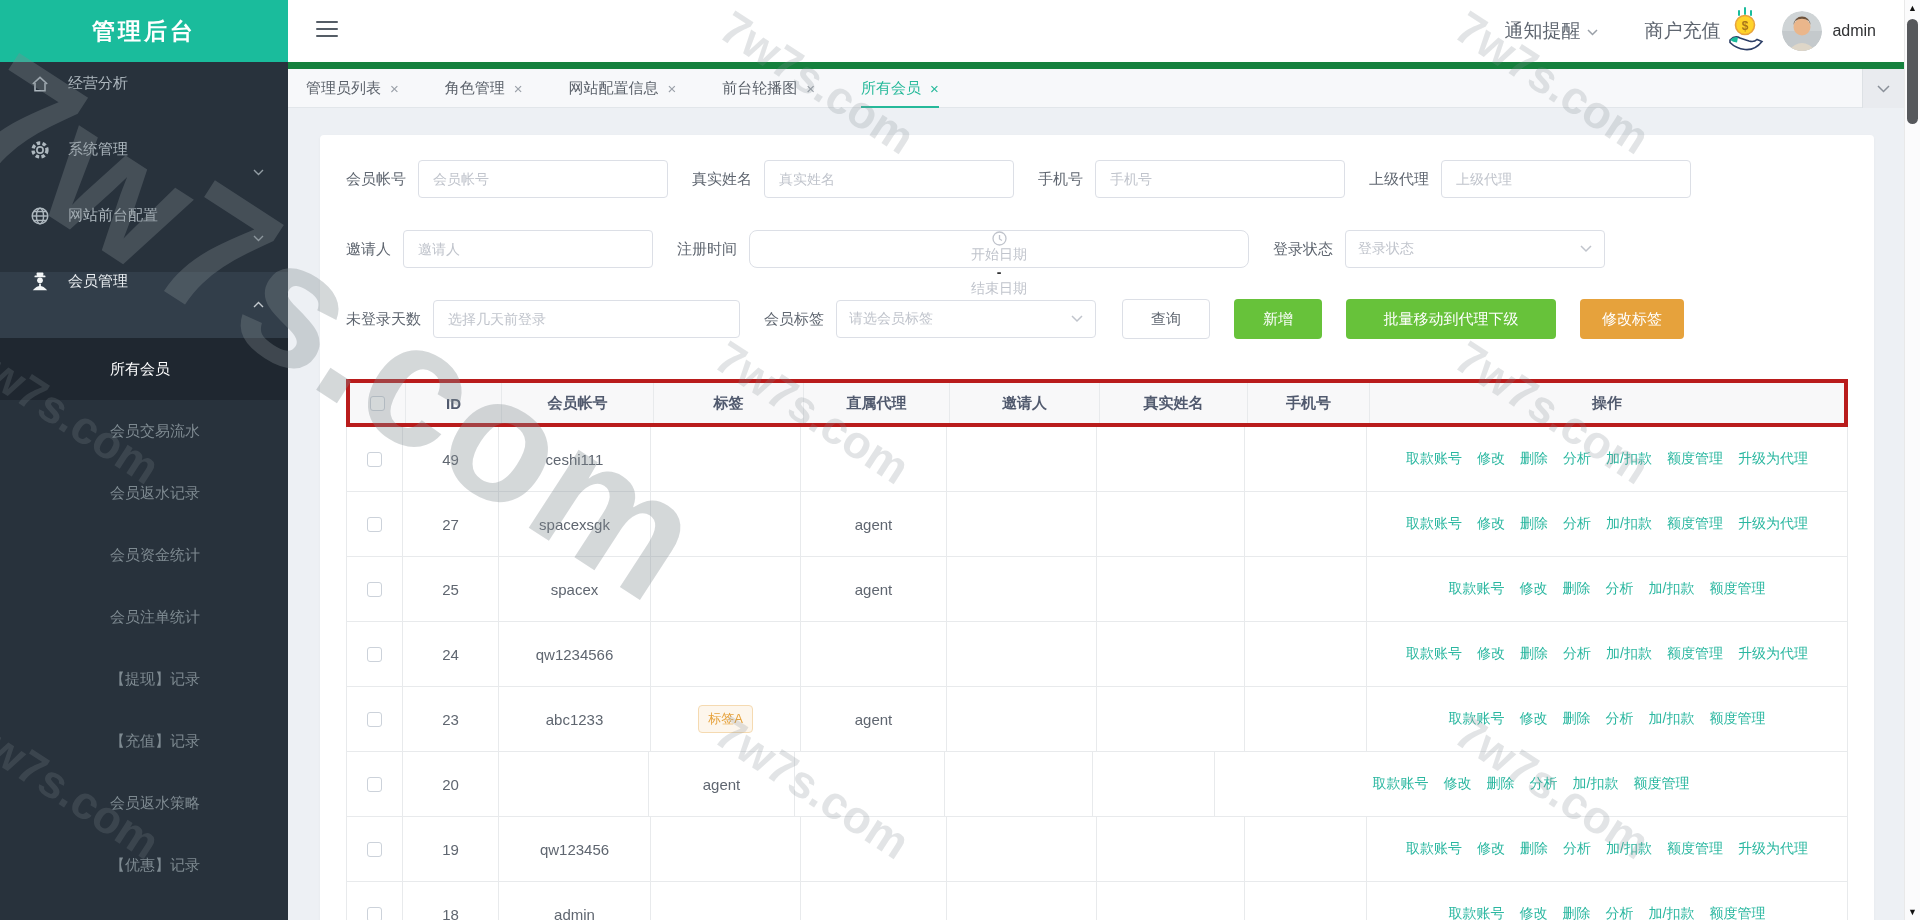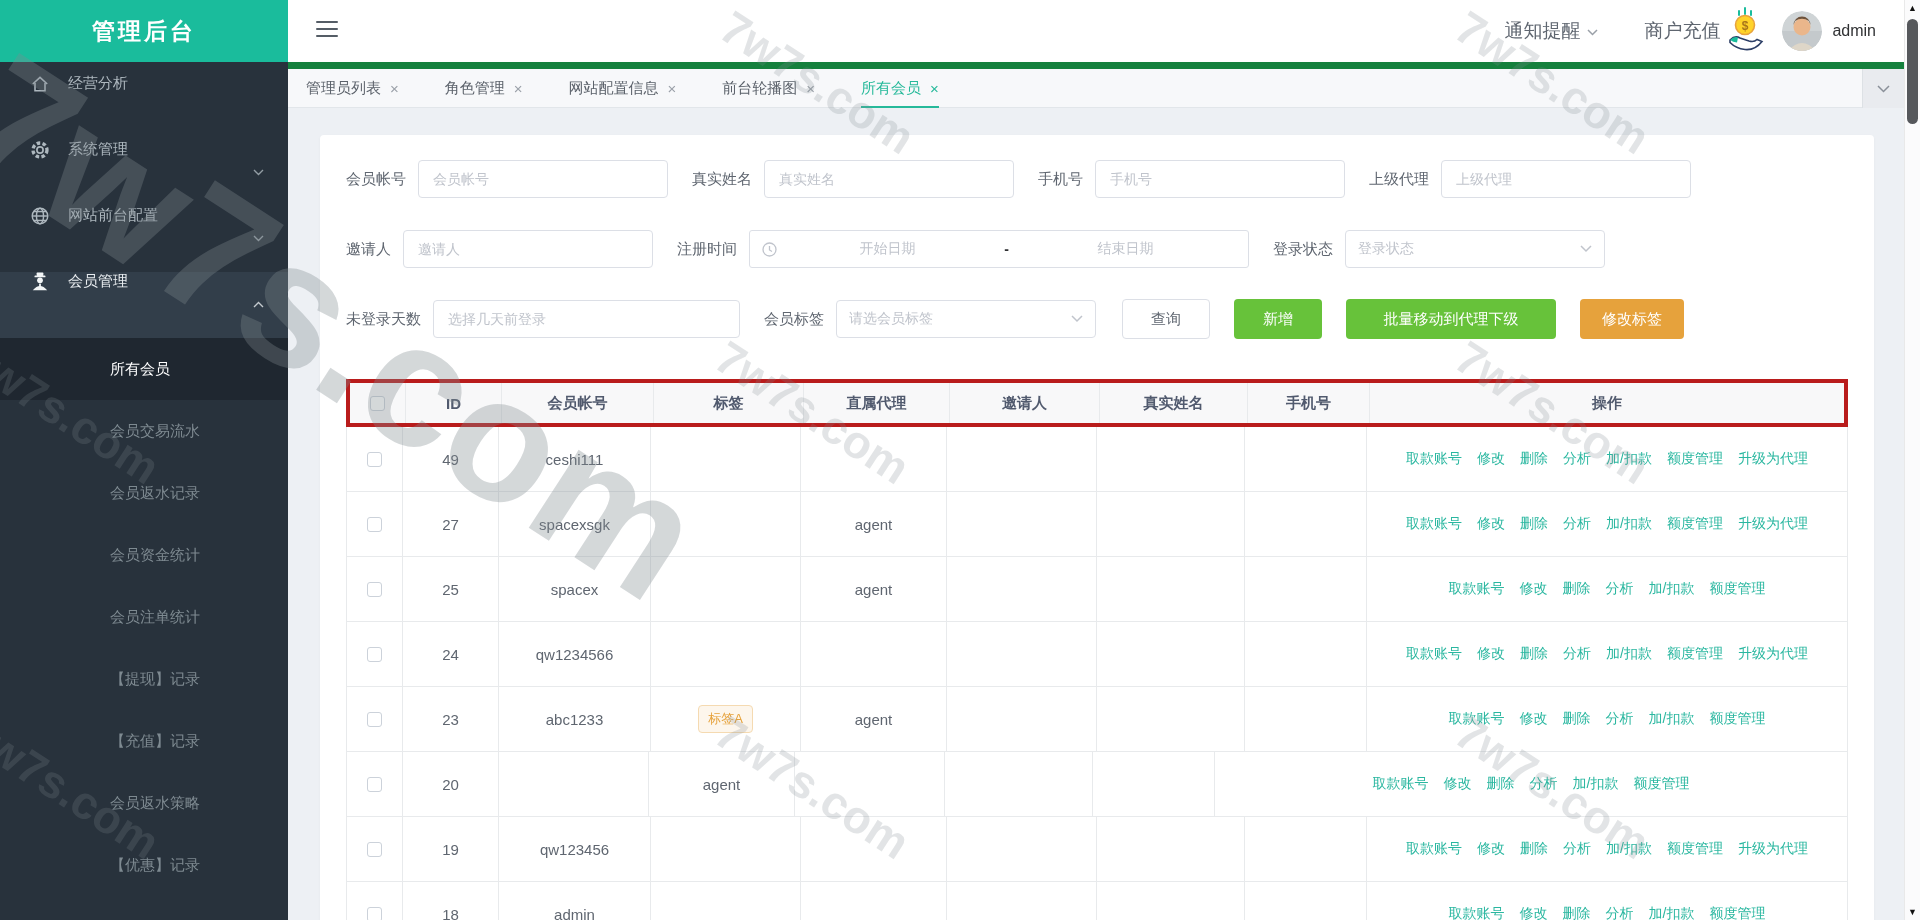--- a/index.html
+++ b/index.html
@@ -42,21 +42,21 @@
   .content { position:absolute; top:108px; left:288px; right:16px; bottom:0; background:#edf0f4; padding:27px 30px 0 32px; overflow:hidden; z-index:1; }
   .card { background:#fff; border-radius:4px; padding:24px 26px; height:860px; box-shadow:0 1px 3px rgba(0,0,0,.04); }
 
   .frow { display:flex; align-items:center; height:40px; margin-bottom:30px; }
   .fgroup { display:flex; align-items:center; margin-right:24px; }
   .flabel { font-size:15px; color:#5f6670; margin-right:12px; white-space:nowrap; }
   .finput { height:38px; width:250px; border:1px solid #dcdfe6; border-radius:4px; padding:0 14px; font-size:14px; color:#606266; outline:none; background:#fff; }
   .finput::placeholder { color:#c0c4cc; }
   .fselect { height:38px; width:260px; border:1px solid #dcdfe6; border-radius:4px; padding:0 12px; display:flex; align-items:center; justify-content:space-between; cursor:pointer; background:#fff; }
   .fselect .ph { font-size:14px; color:#c0c4cc; }
-  .daterange { height:38px; width:500px; border:1px solid #dcdfe6; border-radius:3px; display:flex; align-items:center; padding:0 12px; background:#fff; cursor:pointer; }
+  .daterange { height:38px; width:500px; border:1px solid #dcdfe6; border-radius:8px; display:flex; align-items:center; padding:0 12px; background:#fff; cursor:pointer;flex-direction:column; }
   .daterange .dr-part { flex:1; text-align:center; font-size:14px; color:#c0c4cc; }
   .daterange .dr-sep { color:#303133; font-size:14px; padding:0 6px; font-weight:bold; }
   .btn { height:40px; border-radius:4px; font-size:15px; display:inline-flex; align-items:center; justify-content:center; cursor:pointer; border:none; white-space:nowrap; }
   .btn-plain { background:#fff; border:1px solid #dcdfe6; color:#5f6670; min-width:88px; padding:0 20px; margin-left:2px; }
   .btn-green { background:#67c23a; color:#fff; min-width:88px; padding:0 24px; margin-left:24px; }
   .btn-wide { min-width:210px; }
   .btn-orange { background:#e6a23c; color:#fff; min-width:92px; padding:0 22px; margin-left:24px; }
 
   
   .table { margin-top:40px; }

